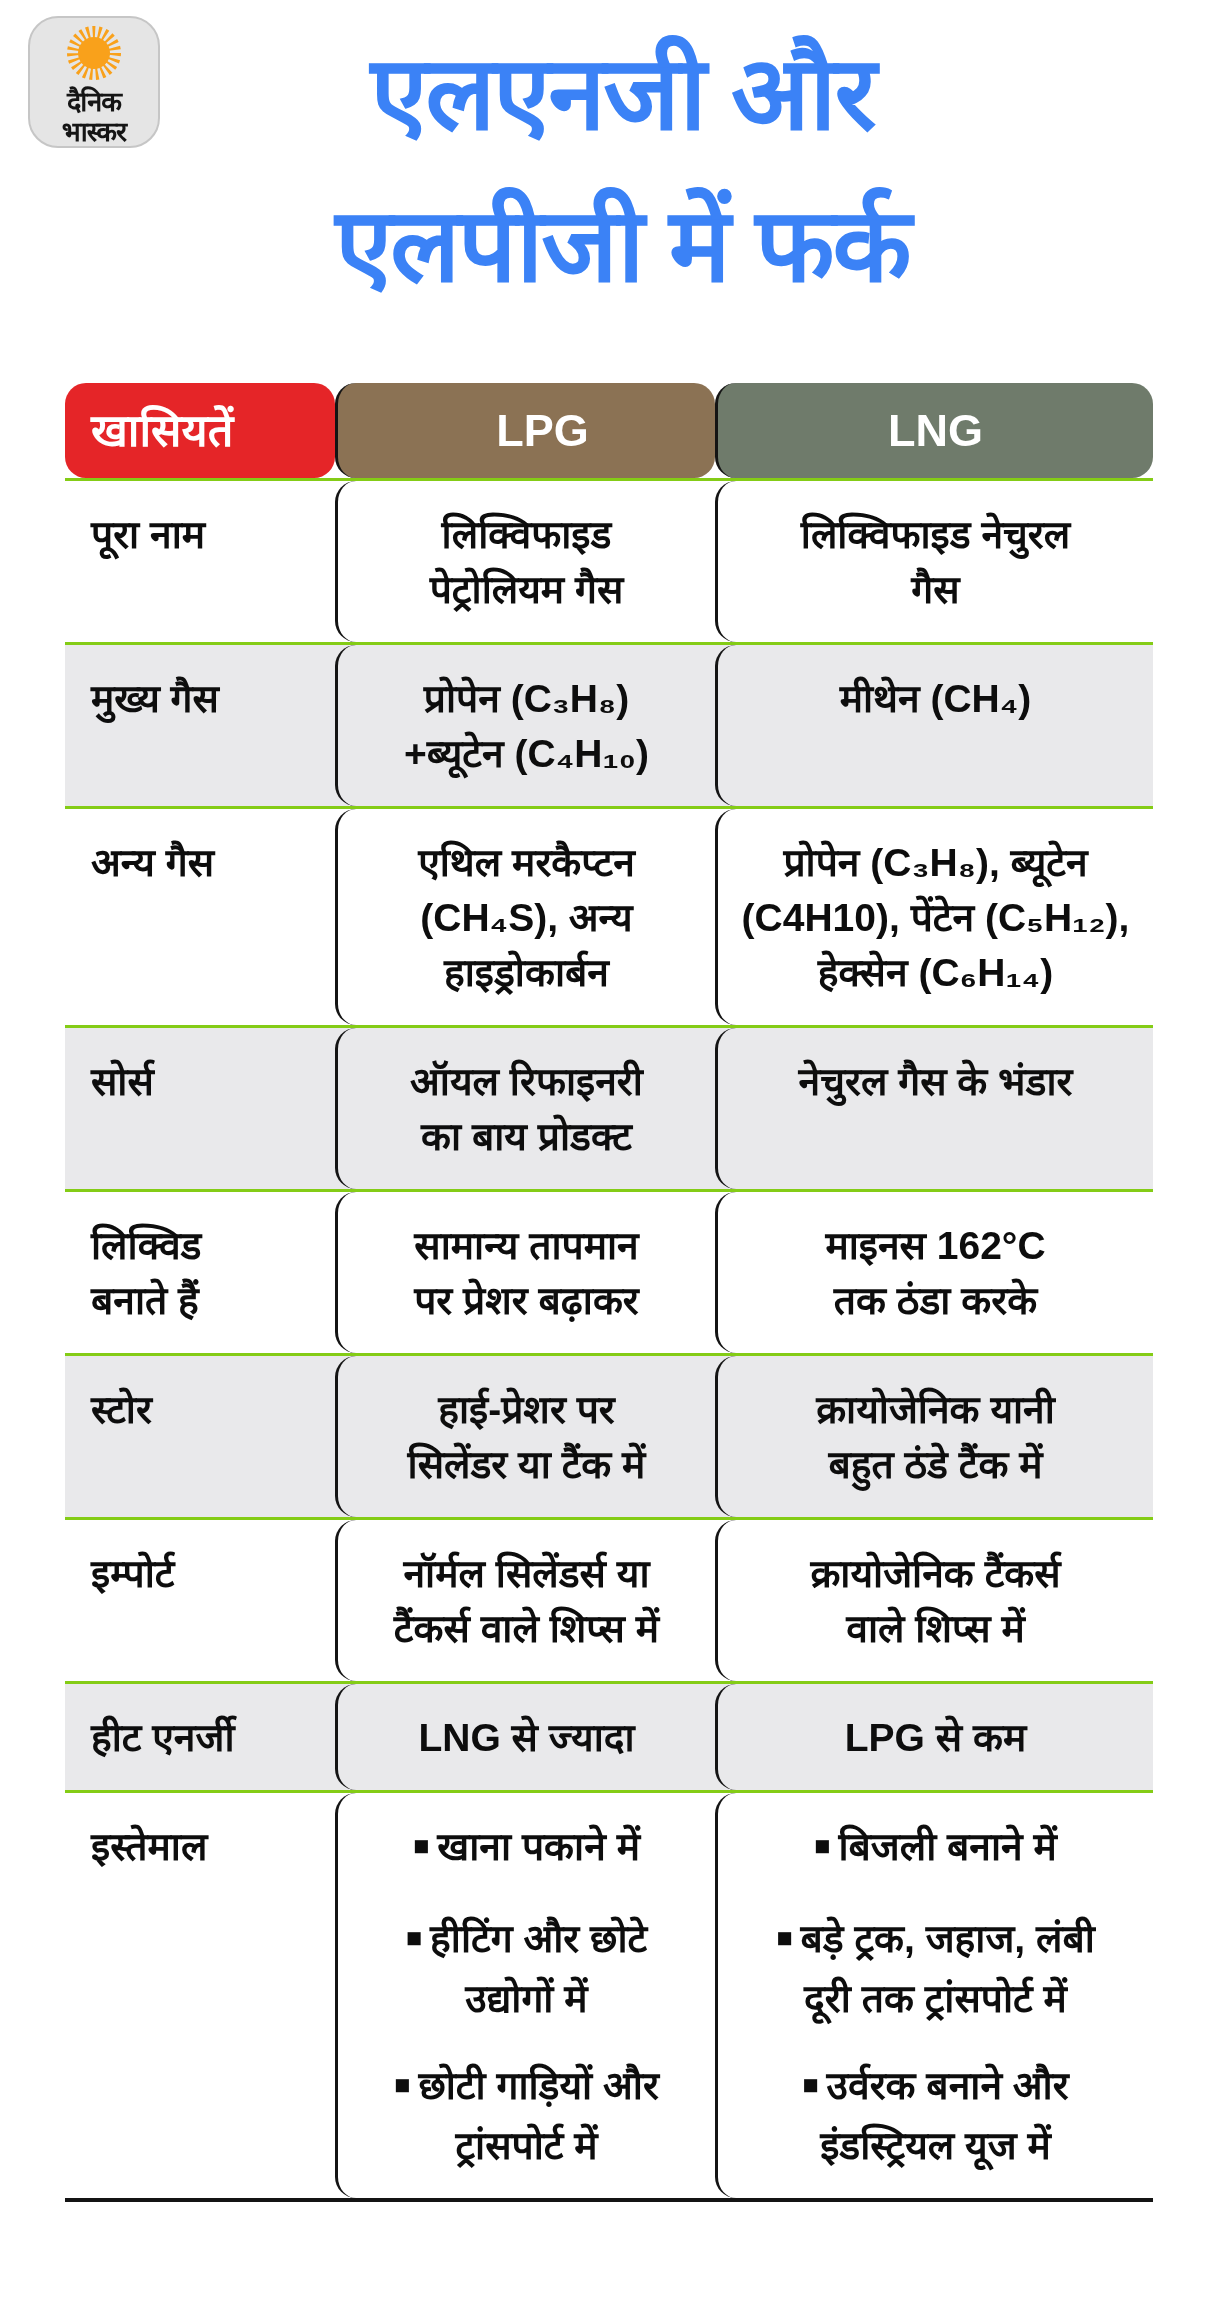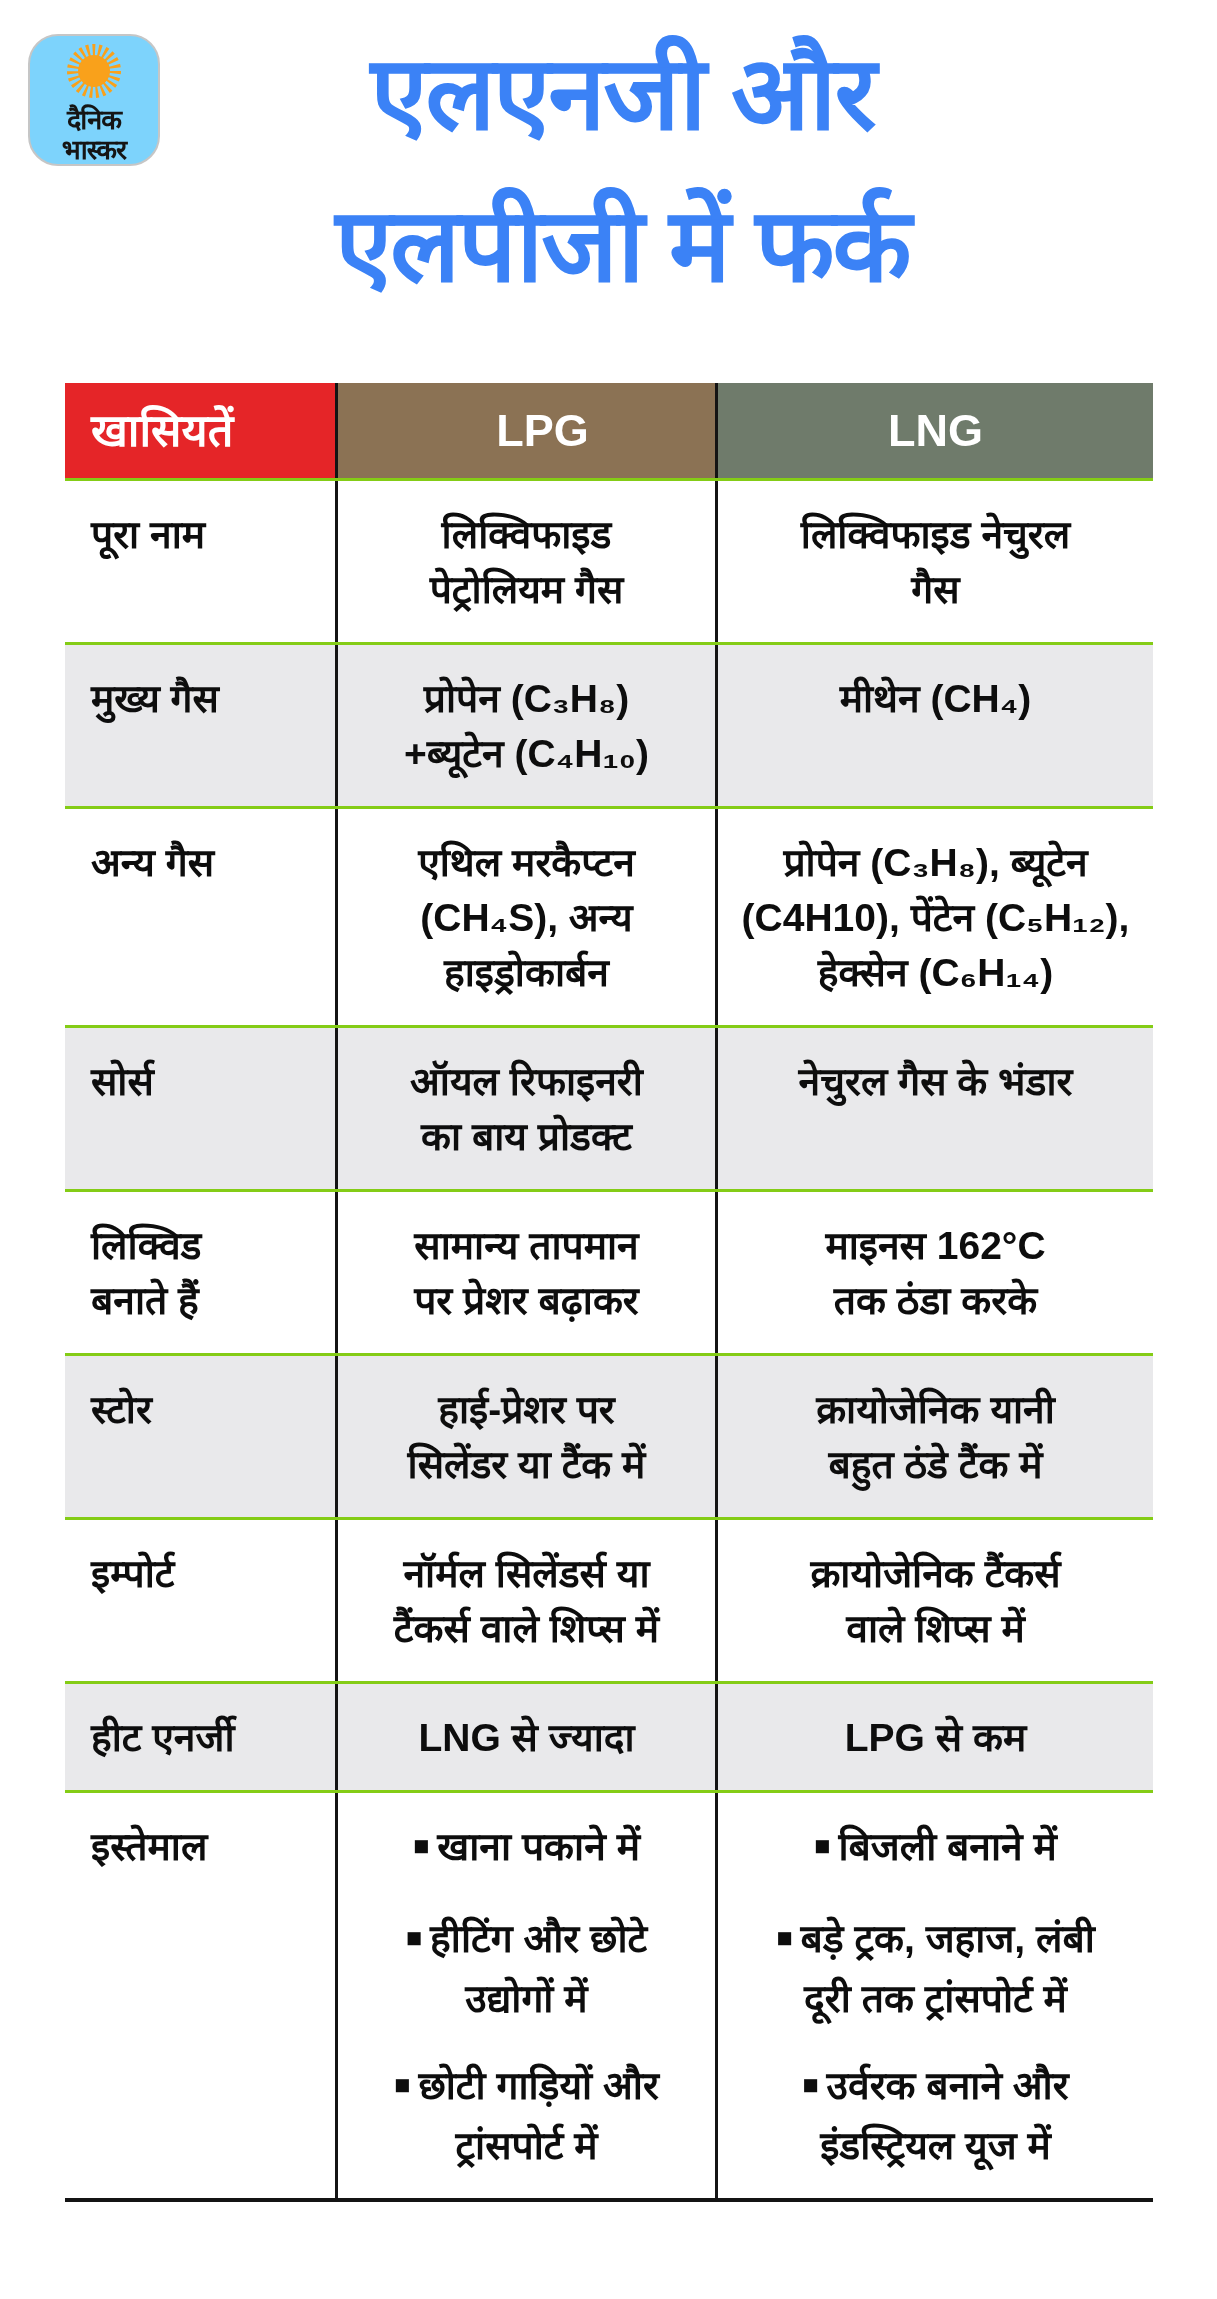--- a/index.html
+++ b/index.html
@@ -5,38 +5,38 @@
   html,body{margin:0;padding:0;}
   body{
     width:1217px;height:2299px;background:#ffffff;
     font-family:"Liberation Sans","DejaVu Sans",sans-serif;
     color:#0d0d0d;overflow:hidden;position:relative;
   }
   .page{position:absolute;inset:0;}
 
   
   .logo-card{
-    position:absolute;left:28px;top:34px;width:132px;height:132px;
-    background:#7dd3fc;border:2px solid #c6c6c6;border-radius:30px;
+    position:absolute;left:28px;top:16px;width:132px;height:132px;
+    background:#e5e5e5;border:2px solid #c6c6c6;border-radius:30px;
     box-sizing:border-box;text-align:center;
   }
   .sun{display:block;margin:5px auto 0;}
   .logo-t{font-size:27px;font-weight:900;line-height:30px;color:#151515;letter-spacing:-1px;}
 
   
   .title{
     position:absolute;left:90px;top:18px;width:1065px;margin:0;
     text-align:center;font-size:103px;font-weight:900;letter-spacing:-2px;
     line-height:152px;color:#3b82f6;
   }
 
   
   .ctable{position:absolute;left:65px;top:383px;width:1088px;border-bottom:4px solid #141414;}
   .thead{display:flex;height:95px;}
-  .cell{box-sizing:border-box;}
+  .cell{box-sizing:border-box;border-radius:21px;}
   .c1{width:270px;}
   .c2{width:380px;}
   .c3{width:438px;}
   .c2,.c3{border-left:3px solid #141414;}
   .th{color:#ffffff;font-size:45px;font-weight:800;line-height:95px;text-align:center;}
   .th.c1{background:var(--feature-header-bg);text-align:left;padding-left:26px;}
   .th.c2{background:var(--lpg-header-bg);padding-left:32px;}
   .th.c3{background:var(--lng-header-bg);}
 
   .trow{display:flex;border-top:3px solid #84cc16;background:#ffffff;}

